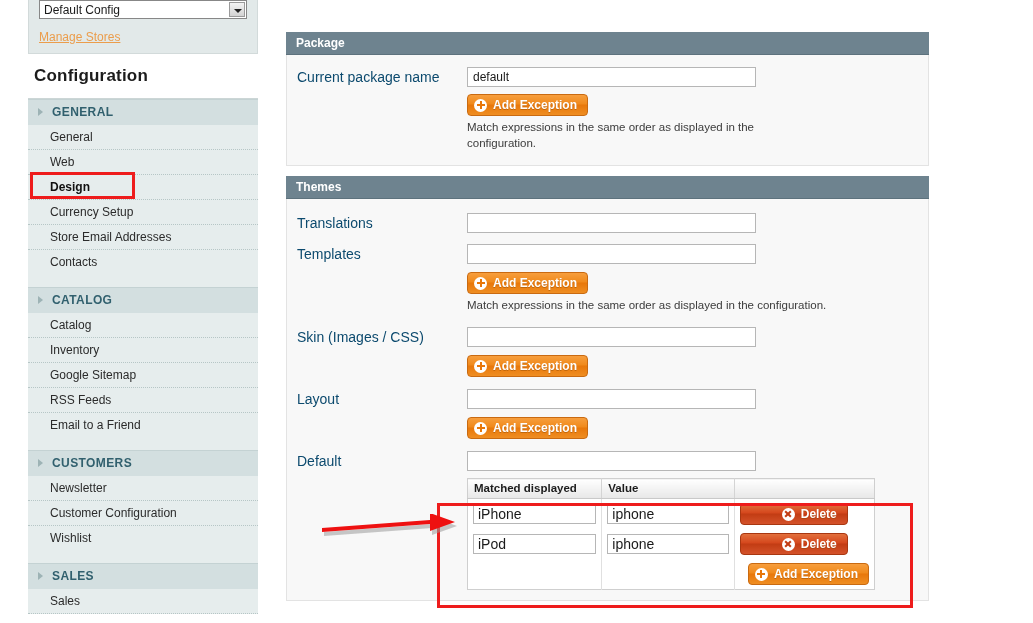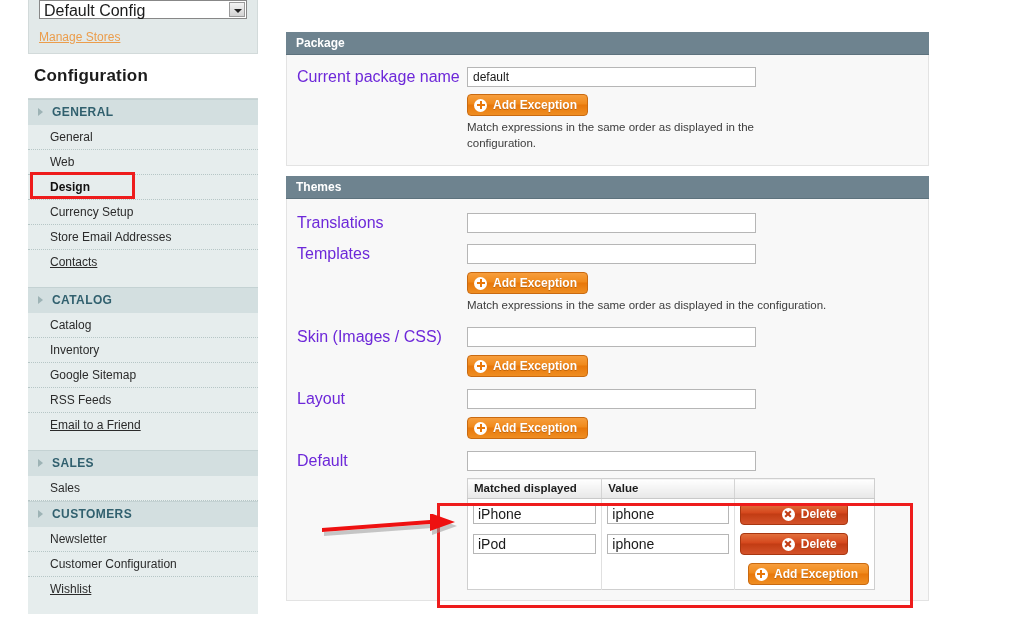--- a/index.html
+++ b/index.html
@@ -30,21 +30,21 @@
     box-sizing: border-box;
     height: 62px;
   }
   .store-select {
     width: 208px;
     height: 19px;
     box-sizing: border-box;
     border: 1px solid #878787;
     background: #ffffff;
     font-family: "Liberation Sans", sans-serif;
-    font-size: 16px;
+    font-size: 12px;
     color: #1a1a1a;
     position: relative;
     padding: 1px 0 0 4px;
     line-height: 17px;
     display: block;
   }
   .store-select .sel-arrow {
     position: absolute;
     right: 1px; top: 1px;
     width: 16px; height: 15px;
@@ -106,21 +106,21 @@
   .nav-item {
     height: 25px;
     line-height: 25px;
     padding-left: 22px;
     font-size: 12px;
     color: #2b2b2b;
     border-bottom: 1px dotted #b6c6c6;
     background: #e6eded;
     box-sizing: border-box;
   }
-  .nav-item.last { border-bottom: none; text-decoration: underline; }
+  .nav-item.last { border-bottom: none; }
   .nav-item.selected {
     font-weight: bold;
     color: #111;
   }
   .nav-group-spacer { height: 12px; background: #e6eded; }
 
   
   .design-highlight {
     position: absolute;
     left: 30px; top: 172px;
@@ -160,22 +160,22 @@
 
   .field-row {
     display: flex;
     align-items: flex-start;
     padding: 0;
   }
   .field-label {
     width: 180px;
     padding-left: 10px;
     box-sizing: border-box;
-    font-size: 16px;
-    color: #6d28d9;
+    font-size: 14px;
+    color: #0c4a6e;
     line-height: 20px;
   }
   .field-control { flex: 1; }
 
   .text-input {
     width: 289px;
     height: 20px;
     box-sizing: border-box;
     border: 1px solid #b6b6b6;
     background: #ffffff;
@@ -340,33 +340,33 @@
     <div class="nav-item">Catalog</div>
     <div class="nav-item">Inventory</div>
     <div class="nav-item">Google Sitemap</div>
     <div class="nav-item">RSS Feeds</div>
     <div class="nav-item last">Email to a Friend</div>
     <div class="nav-group-spacer"></div>
   </div>
 
   <div class="nav-group">
     <div class="nav-group-head">
-      <span class="tri"></span><span>SALES</span>
-    </div>
-    <div class="nav-item">Sales</div>
-  </div>
-
-  <div class="nav-group">
-    <div class="nav-group-head">
       <span class="tri"></span><span>CUSTOMERS</span>
     </div>
     <div class="nav-item">Newsletter</div>
     <div class="nav-item">Customer Configuration</div>
     <div class="nav-item last">Wishlist</div>
     <div class="nav-group-spacer"></div>
+  </div>
+
+  <div class="nav-group">
+    <div class="nav-group-head">
+      <span class="tri"></span><span>SALES</span>
+    </div>
+    <div class="nav-item">Sales</div>
   </div>
 </div>
 
 <div class="design-highlight"></div>
 
 <div id="content">
 
   <div class="panel">
     <div class="panel-head">Package</div>
     <div class="panel-body" style="padding:12px 0 14px 0;">

